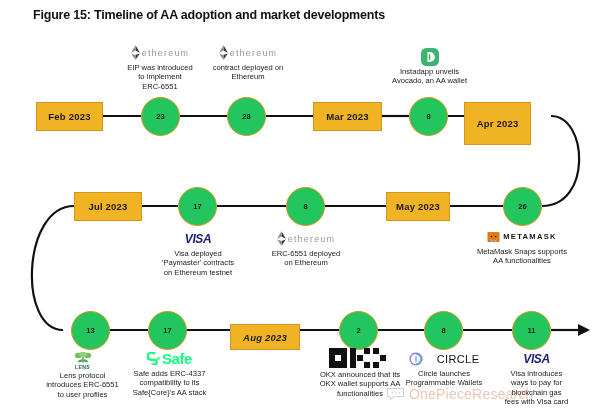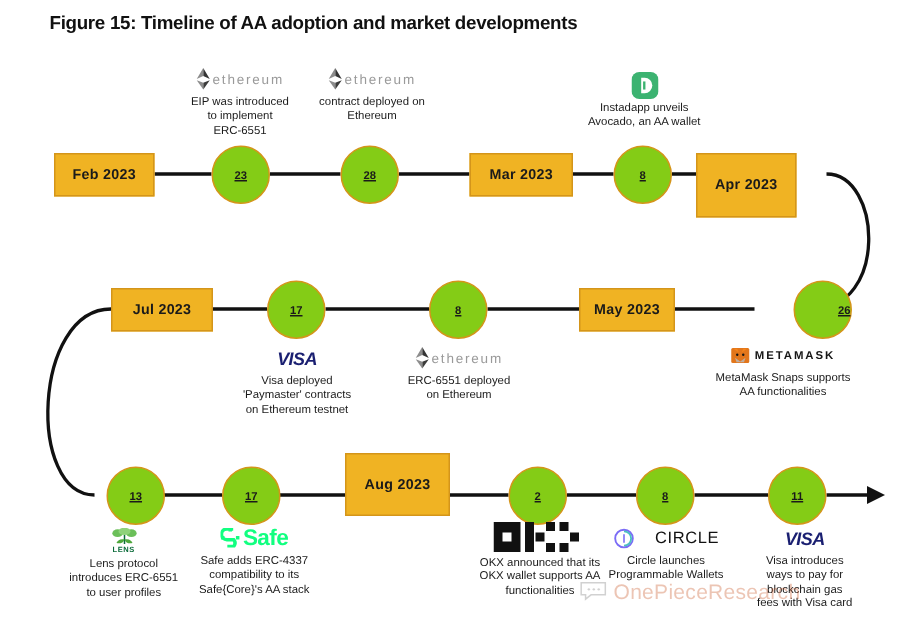--- a/index.html
+++ b/index.html
@@ -16,23 +16,23 @@
   #timeline-canvas{position:absolute;left:0;top:0;width:600px;height:414px;}
 
   .node{position:absolute;box-sizing:border-box;}
   .date-box{
     background:#F0B323;border:1.6px solid #D4951A;
     display:flex;align-items:center;justify-content:center;
     font-size:9.5px;font-weight:bold;color:#1a1a1a;
     letter-spacing:0.2px;
   }
   .day-circle{
-    background:#84cc16;border:1.6px solid #D4951A;border-radius:50%;
+    background:#22c55e;border:1.6px solid #D4951A;border-radius:50%;
     display:flex;align-items:center;justify-content:center;
-    font-size:7.5px;font-weight:bold;color:#1a1a1a;text-decoration:underline;
+    font-size:7.5px;font-weight:bold;color:#1a1a1a;
   }
   .evt{position:absolute;text-align:center;}
   .evt-logo{
     display:flex;align-items:center;justify-content:center;
     height:17px;margin-bottom:2px;
   }
   .evt-text{
     font-size:7.6px;line-height:9.4px;color:#1a1a1a;
   }
   .eth-logo{display:flex;align-items:center;gap:2px;}
@@ -162,21 +162,21 @@
 </div>
 
 <div class="node day-circle" style="left:286px;top:187px;width:39px;height:39px;">
   <span>8</span>
 </div>
 
 <div class="node date-box" style="left:386px;top:192px;width:64px;height:29px;">
   <span>May 2023</span>
 </div>
 
-<div class="node day-circle" style="left:529px;top:187px;width:39px;height:39px;justify-content:flex-end;">
+<div class="node day-circle" style="left:503px;top:187px;width:39px;height:39px;">
   <span>26</span>
 </div>
 
 <div class="evt" style="left:140px;top:230px;width:116px;">
   <div class="evt-logo">
     <span class="visa-word">VISA</span>
   </div>
   <div class="evt-text">Visa deployed</div>
   <div class="evt-text">'Paymaster' contracts</div>
   <div class="evt-text">on Ethereum testnet</div>
@@ -217,21 +217,21 @@
 </div>
 
 <div class="node day-circle" style="left:71px;top:311px;width:39px;height:39px;">
   <span>13</span>
 </div>
 
 <div class="node day-circle" style="left:148px;top:311px;width:39px;height:39px;">
   <span>17</span>
 </div>
 
-<div class="node date-box" style="left:230px;top:302px;width:70px;height:42px;">
+<div class="node date-box" style="left:230px;top:324px;width:70px;height:26px;font-style:italic;">
   <span>Aug 2023</span>
 </div>
 
 <div class="node day-circle" style="left:339px;top:311px;width:39px;height:39px;">
   <span>2</span>
 </div>
 
 <div class="node day-circle" style="left:424px;top:311px;width:39px;height:39px;">
   <span>8</span>
 </div>

